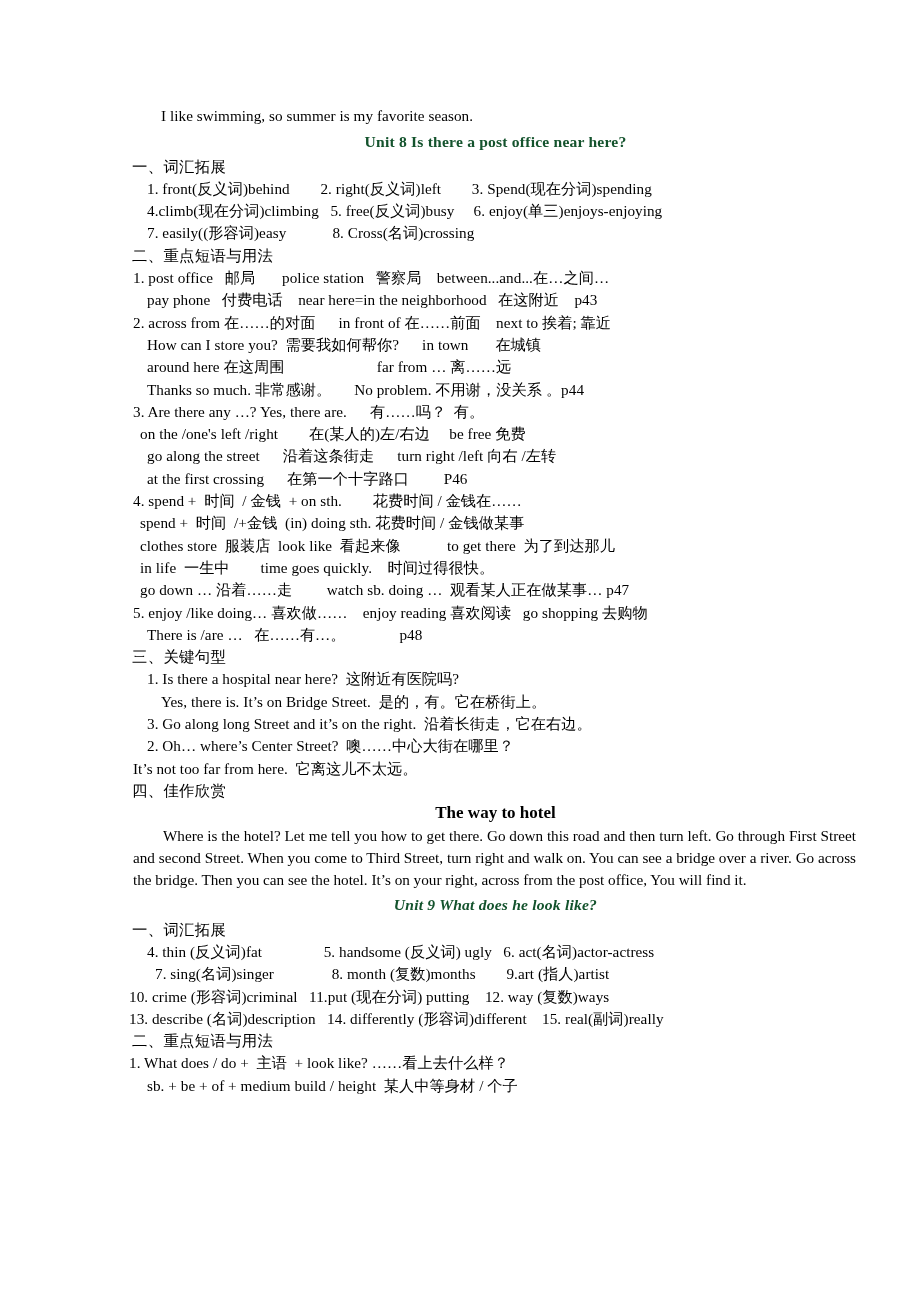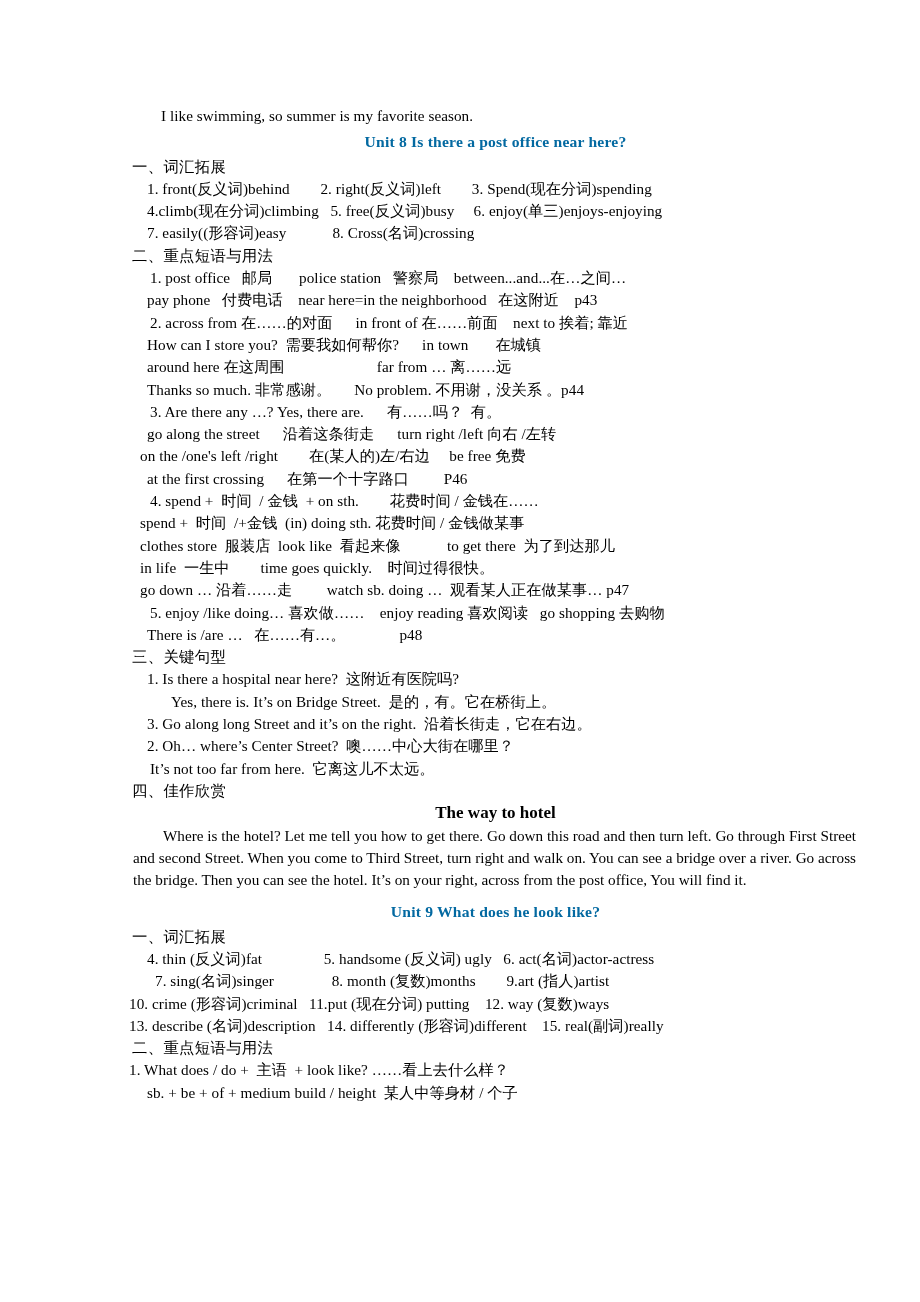--- a/index.html
+++ b/index.html
@@ -26,42 +26,43 @@
     line-height: 22.3px;
     white-space: pre-wrap;
     letter-spacing: 0.05px;
   }
   .intro-line {
     text-indent: 28px;
     margin-bottom: 4px;
   }
   .unit-heading {
     text-align: center;
-    color: #0369a1;
+    color: #14532d;
     font-weight: bold;
     font-size: 15.6px;
     line-height: 22.3px;
     margin: 2px 0 2px 0;
     letter-spacing: 0.2px;
   }
   .unit-heading.u9 {
-    margin-top: 10px;
+    margin-top: 3px;
+    font-style: italic;
   }
   .section-head {
     font-weight: normal;
     font-size: 15.4px;
     line-height: 22.3px;
     margin-left: -1px;
     letter-spacing: 0.3px;
   }
-  .ind-0  { margin-left: 17px; font-family: Liberation Serif, serif; }
+  .ind-0  { margin-left: 0px; font-family: Liberation Serif, serif; }
   .ind-1  { margin-left: 7px; }
   .ind-2  { margin-left: 14px; }
   .ind-3  { margin-left: 22px; }
-  .ind-4  { margin-left: 38px; }
+  .ind-4  { margin-left: 28px; }
   .ind-neg { margin-left: -4px; }
   .center-title {
     text-align: center;
     font-weight: bold;
     font-size: 17px;
     line-height: 22.3px;
   }
   .essay {
     text-align: justify;
     text-justify: inter-word;
@@ -86,22 +87,22 @@
   <div class="line ind-2">7. easily((形容词)easy            8. Cross(名词)crossing</div>
 
   <div class="section-head">二、重点短语与用法</div>
   <div class="line ind-0">1. post office   邮局       police station   警察局    between...and...在…之间…</div>
   <div class="line ind-2">pay phone   付费电话    near here=in the neighborhood   在这附近    p43</div>
   <div class="line ind-0">2. across from 在……的对面      in front of 在……前面    next to 挨着; 靠近</div>
   <div class="line ind-2">How can I store you?  需要我如何帮你?      in town       在城镇</div>
   <div class="line ind-2">around here 在这周围                        far from … 离……远</div>
   <div class="line ind-2">Thanks so much. 非常感谢。      No problem. 不用谢，没关系 。p44</div>
   <div class="line ind-0">3. Are there any …? Yes, there are.      有……吗？  有。</div>
+  <div class="line ind-1">on the /one's left /right        在(某人的)左/右边     be free 免费</div>
   <div class="line ind-2">go along the street      沿着这条街走      turn right /left 向右 /左转</div>
-  <div class="line ind-1">on the /one's left /right        在(某人的)左/右边     be free 免费</div>
   <div class="line ind-2">at the first crossing      在第一个十字路口         P46</div>
   <div class="line ind-0">4. spend +  时间  / 金钱  + on sth.        花费时间 / 金钱在……</div>
   <div class="line ind-1">spend +  时间  /+金钱  (in) doing sth. 花费时间 / 金钱做某事</div>
   <div class="line ind-1">clothes store  服装店  look like  看起来像            to get there  为了到达那儿</div>
   <div class="line ind-1">in life  一生中        time goes quickly.    时间过得很快。</div>
   <div class="line ind-1">go down … 沿着……走         watch sb. doing …  观看某人正在做某事… p47</div>
   <div class="line ind-0">5. enjoy /like doing… 喜欢做……    enjoy reading 喜欢阅读   go shopping 去购物</div>
   <div class="line ind-2">There is /are …   在……有…。              p48</div>
 
   <div class="section-head">三、关键句型</div>

